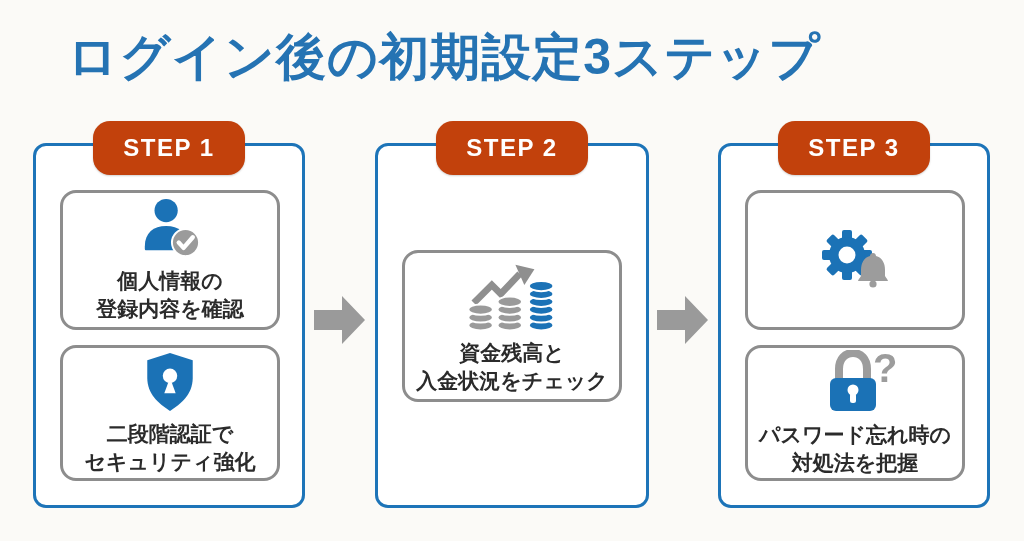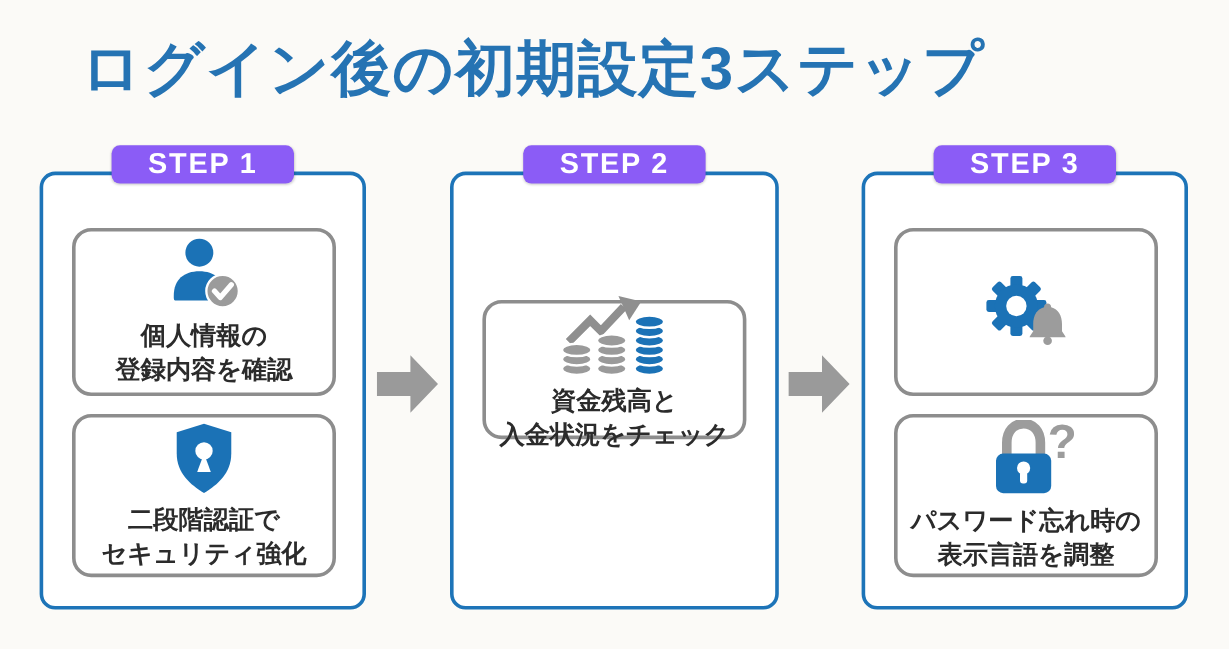--- a/index.html
+++ b/index.html
@@ -20,38 +20,38 @@
     position:absolute;top:143px;width:272px;height:365px;
     background:#ffffff;
     border:3px solid #1d74b8;border-radius:13px;
     box-sizing:border-box;
   }
   .col1{left:33px;}
   .col2{left:375px;width:274px;padding-left:22px;}
   .col3{left:718px;}
   .badge{
     position:absolute;top:-25px;left:50%;transform:translateX(-50%);
-    width:152px;height:32px;
-    background:#8b5cf6;border-radius:7px;
+    width:152px;height:54px;
+    background:#c2410c;border-radius:17px;
     color:#ffffff;font-size:24px;font-weight:800;letter-spacing:1.5px;
     display:flex;align-items:center;justify-content:center;
     z-index:3;
     box-shadow:0 1px 2px rgba(0,0,0,.18);
   }
   .card{
     position:absolute;left:24px;width:220px;
     background:#ffffff;
     border:3px solid #8d8d8d;border-radius:16px;
     box-sizing:border-box;
     display:flex;flex-direction:column;justify-content:center;
     gap:7px;padding:6px 4px;
   }
   .c-top{top:44px;height:140px;}
   .c-bottom{top:199px;height:136px;}
-  .c-mid{top:104px;height:116px;}
+  .c-mid{top:104px;height:152px;}
   .card-text{
     text-align:center;
     font-size:21px;font-weight:800;line-height:1.32;
     color:#2b2b2b;
   }
   .icon-box{display:flex;align-items:flex-end;justify-content:center;}
   .flow-arrow{position:absolute;top:294px;width:52px;height:52px;}
   .fa1{left:314px;}
   .fa2{left:657px;}
 </style>
@@ -168,18 +168,18 @@
         <svg width="90" height="64" viewBox="0 0 80 64" aria-hidden="true">
           <path d="M24 32 V19 C24 9 30 3 38 3 C46 3 52 9 52 19 V32" fill="none" stroke="#9c9c9c" stroke-width="8"></path>
           <rect x="15" y="28" width="46" height="33" rx="6" fill="#1b72b6"></rect>
           <circle cx="38" cy="40" r="5.5" fill="#ffffff"></circle>
           <rect x="35" y="43" width="6" height="10" rx="2.5" fill="#ffffff"></rect>
           <text x="58" y="32" font-size="40" font-weight="bold" fill="#9c9c9c">?</text>
         </svg>
       </span>
       <div class="card-text">
         <div>パスワード忘れ時の</div>
-        <div>表示言語を調整</div>
+        <div>対処法を把握</div>
       </div>
     </div>
   </section>
 
 </div>
 
 </body></html>

